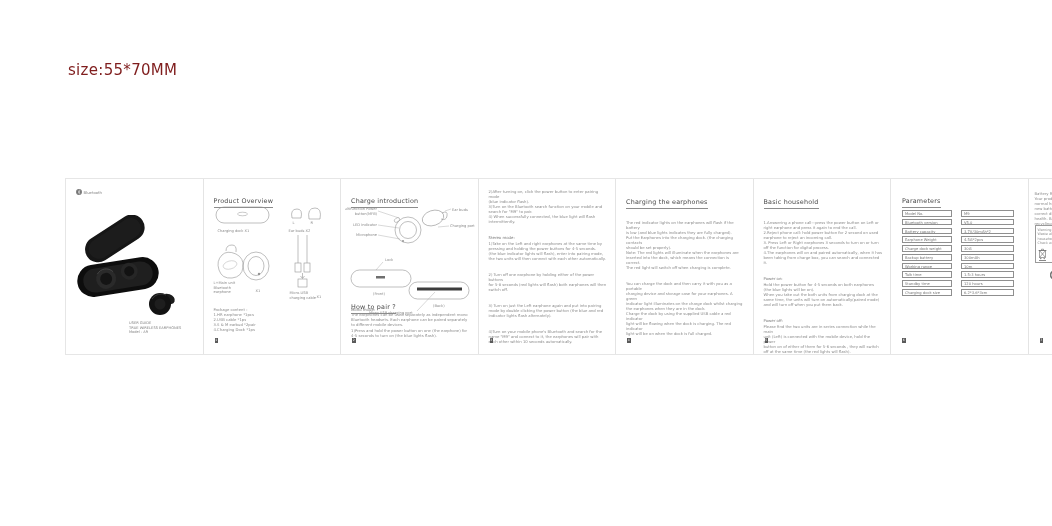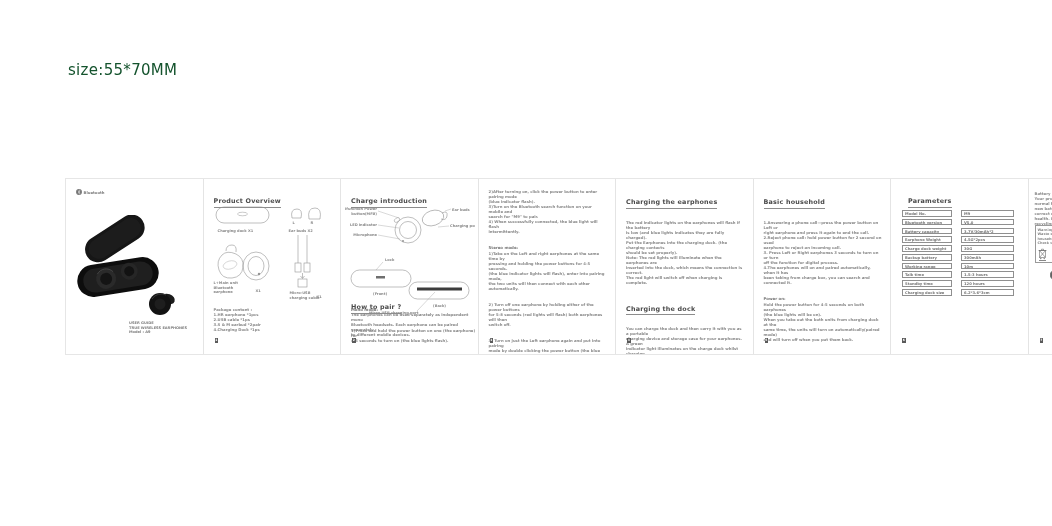--- a/index.html
+++ b/index.html
@@ -1,23 +1,23 @@
 <!DOCTYPE html>
 <html><head>
 <meta charset="utf-8">
 <style>
   html,body{margin:0;padding:0;background:#fff;}
   .canvas{position:relative;width:1052px;height:526px;background:#ffffff;overflow:hidden;
           font-family:"DejaVu Sans",sans-serif;-webkit-text-size-adjust:none;}
-  .title{position:absolute;left:68px;top:60px;font-size:15px;line-height:21px;color:#14532d;
+  .title{position:absolute;left:68px;top:60px;font-size:15px;line-height:21px;color:#7f1d1d;
          letter-spacing:.3px;white-space:pre-line;}
   .strip{position:absolute;left:65px;top:178px;width:1101px;height:177px;display:flex;
          border:1px solid #e6e6e6;box-sizing:border-box;background:#fff;}
   .panel{position:relative;width:137.5px;height:175px;border-right:1px solid #e4e4e4;
-         box-sizing:border-box;flex:0 0 137.5px;background:#fff;overflow:hidden;font-weight:bold;}
+         box-sizing:border-box;flex:0 0 137.5px;background:#fff;overflow:hidden;}
   .h{display:inline-block;font-size:6.4px;color:#4a4a4a;border-bottom:.5px solid #8c8c8c;
      padding-bottom:1.6px;letter-spacing:.2px;}
   .t{font-size:3.8px;line-height:1.32;color:#8a8a8a;white-space:pre-line;}
   .sub{font-size:3.9px;color:#767676;}
   .cap{font-size:3.6px;color:#8a8a8a;white-space:pre-line;line-height:1.3;}
   .abs{position:absolute;}
   .pagemark{position:absolute;left:11px;bottom:11px;width:3.6px;height:5px;background:#5a5a5a;
             color:#fff;font-size:3px;line-height:5px;text-align:center;}
   .block{margin:0 0 11px 0;}
   .flowpad{position:absolute;left:10px;top:10px;right:8px;}
@@ -211,21 +211,20 @@
     <div class="panel">
       <div class="flowpad">
         <div class="block"><span class="h">Charging the earphones</span></div>
         <div class="t block">The red indicator lights on the earphones will flash if the battery
 is low (and blue lights indicates they are fully charged).
 Put the Earphones into the charging dock. (the charging contacts
 should be set properly).
 Note: The red lights will illuminate when the earphones are
 inserted into the dock, which means the connection is correct.
 The red light will switch off when charging is complete.</div>
-        <div class="block" style="margin-top:4px"><span class="h">Charging the dock</span></div>
         <div class="t block">You can charge the dock and then carry it with you as a portable
 charging device and storage case for your earphones. A green
 indicator light illuminates on the charge dock whilst charging
 the earphones when they are in the dock.
 Charge the dock by using the supplied USB cable a red indicator
 light will be flowing when the dock is charging. The red indicator
 light will be on when the dock is full charged.</div>
         <div class="block" style="margin-top:4px"></div>
 
       </div>
@@ -252,21 +251,21 @@
         <div class="sub block" style="margin-top:4px;margin-bottom:1px">Power off:</div>
         <div class="t block">Please find the two units are in series connection while the main
 unit (Left) is connected with the mobile device, hold the power
 button on of either of them for 5-6 seconds , they will switch
 off at the same time (the red lights will flash).</div>
       </div>
       <div class="pagemark">5</div>
     </div>
 
     <div class="panel">
-      <div class="abs" style="left:17px;top:9px">
+      <div class="abs" style="left:11px;top:9px">
         <span class="h">Parameters</span>
       </div>
       <div class="abs" style="left:11px;top:31px">
 
           <div class="prow">
             <div class="pcell plabel">Model No.</div>
             <div class="pcell pvalue">M9</div>
           </div>
 
           <div class="prow">

